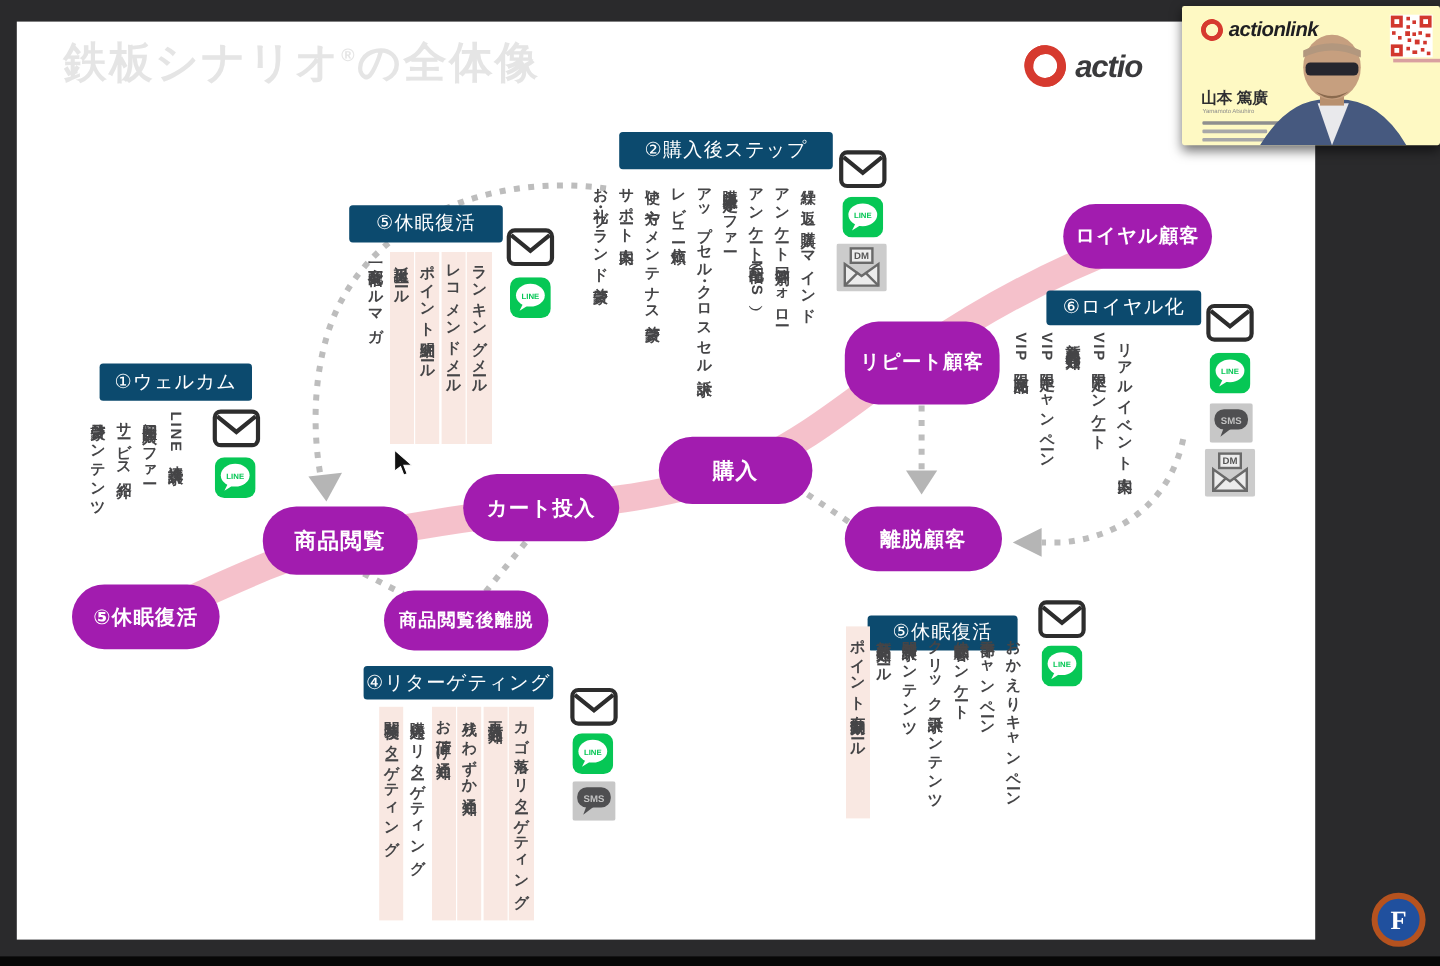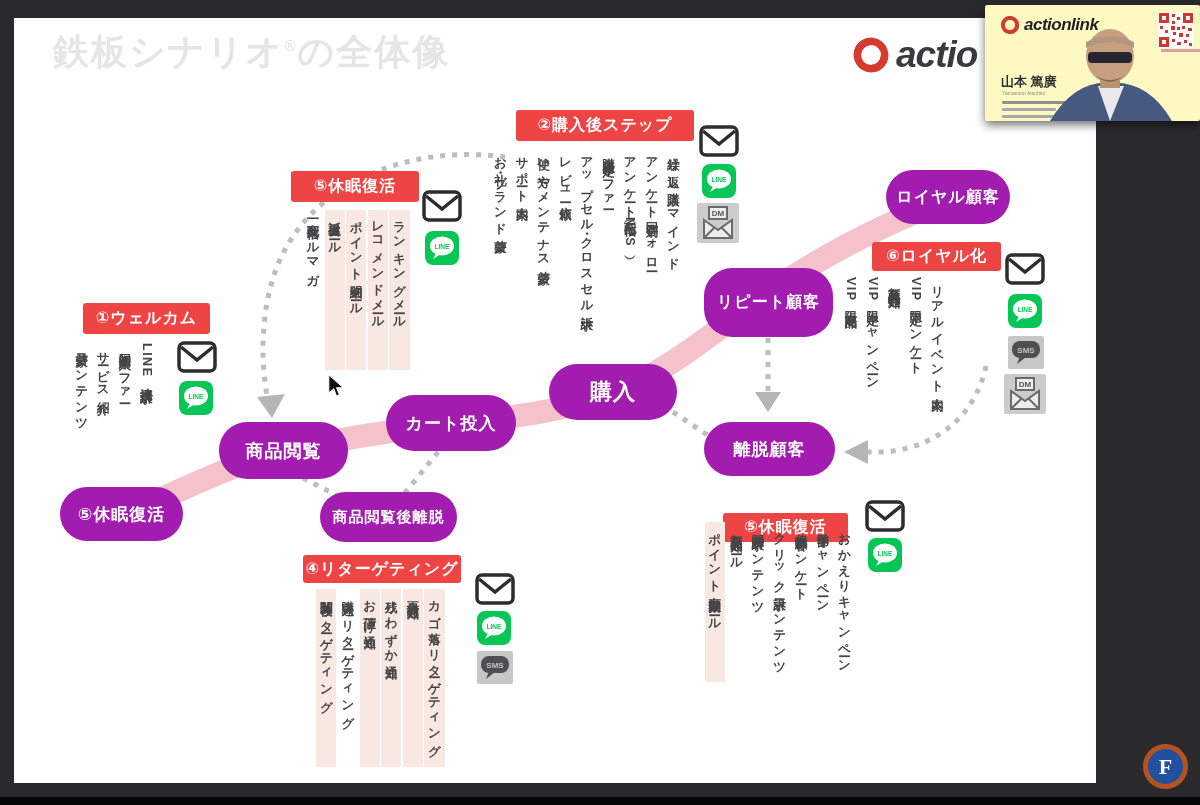--- a/index.html
+++ b/index.html
@@ -6,28 +6,28 @@
   .stage{position:relative;width:1200px;height:805px;background:#2a2a2c;overflow:hidden;
          font-family:"Liberation Sans","DejaVu Sans",sans-serif;}
   .bottom-bar{position:absolute;left:0;bottom:0;width:1200px;height:8px;background:#070707;}
   .slide{position:absolute;left:14px;top:18px;width:1082px;height:765px;background:#ffffff;z-index:1;}
 
   .slide-title{position:absolute;left:53px;top:28px;font-size:36px;font-weight:bold;
                color:#e5e5e5;letter-spacing:2px;z-index:3;}
   .slide-title sup{font-size:15px;}
 
   .slide-logo{position:absolute;left:850px;top:34px;display:flex;align-items:center;gap:4px;z-index:3;}
-  .slide-logo .txt{font-size:37px;font-weight:bold;font-style:italic;color:#3a3a3c;letter-spacing:-1px;}
+  .slide-logo .txt{font-size:26px;font-weight:bold;font-style:italic;color:#3a3a3c;letter-spacing:-1px;}
 
   .paths-svg{position:absolute;left:0;top:0;z-index:2;}
 
   .node{position:absolute;background:#a21caf;color:#fff;font-weight:bold;border-radius:28px;
         display:flex;align-items:center;justify-content:center;z-index:4;font-size:17px;letter-spacing:1px;}
 
-  .slabel{position:absolute;background:#ef4444;color:#fff;font-weight:bold;border-radius:3px;
+  .slabel{position:absolute;background:#0c4a6e;color:#fff;font-weight:normal;border-radius:3px;
           display:flex;align-items:center;justify-content:center;font-size:16px;letter-spacing:1px;z-index:3;}
 
   .vlist{position:absolute;writing-mode:vertical-rl;text-orientation:mixed;z-index:3;
          font-size:12.5px;font-weight:bold;color:#454547;letter-spacing:1.5px;line-height:1.45;}
   .vitem{padding:2px 1px;margin:0 1.5px;}
   .vitem.hl{background:#f9e8e2;}
 
   .icon{position:absolute;z-index:3;}
 
   .webcam{position:absolute;left:985px;top:5px;width:215px;height:116px;background:#fef9c3;
@@ -82,21 +82,21 @@
     <svg width="42" height="42" viewBox="0 0 40 40">
       <path d="M21 7 a13 13 0 1 0 12 13" stroke="#d63a2f" stroke-width="7" fill="none" stroke-linecap="round"></path>
       <path d="M19 33 a13 13 0 1 0 -12 -13" stroke="#d63a2f" stroke-width="7" fill="none" stroke-linecap="round"></path>
     </svg>
     <span class="txt">actio</span>
   </div>
 
   <div class="node" style="left:60px;top:487px;width:123px;height:54px;">⑤休眠復活</div>
   <div class="node" style="left:219px;top:422px;width:129px;height:57px;font-size:18px;">商品閲覧</div>
   <div class="node" style="left:386px;top:395px;width:130px;height:56px;">カート投入</div>
-  <div class="node" style="left:549px;top:364px;width:128px;height:56px;font-size:22px;">購入</div>
+  <div class="node" style="left:549px;top:364px;width:128px;height:56px;font-size:18px;">購入</div>
   <div class="node" style="left:704px;top:268px;width:129px;height:69px;font-size:16px;">リピート顧客</div>
   <div class="node" style="left:886px;top:170px;width:124px;height:54px;font-size:16px;">ロイヤル顧客</div>
   <div class="node" style="left:704px;top:422px;width:131px;height:54px;">離脱顧客</div>
   <div class="node" style="left:320px;top:492px;width:137px;height:50px;font-size:15px;">商品閲覧後離脱</div>
 
   <div class="slabel" style="left:83px;top:303px;width:127px;height:31px;">①ウェルカム</div>
   <div class="vlist" style="right:1042px;top:341px;height:140px;">
     <div class="vitem">LINE連携訴求</div>
     <div class="vitem">初回購入オファー</div>
     <div class="vitem">サービス紹介</div>

